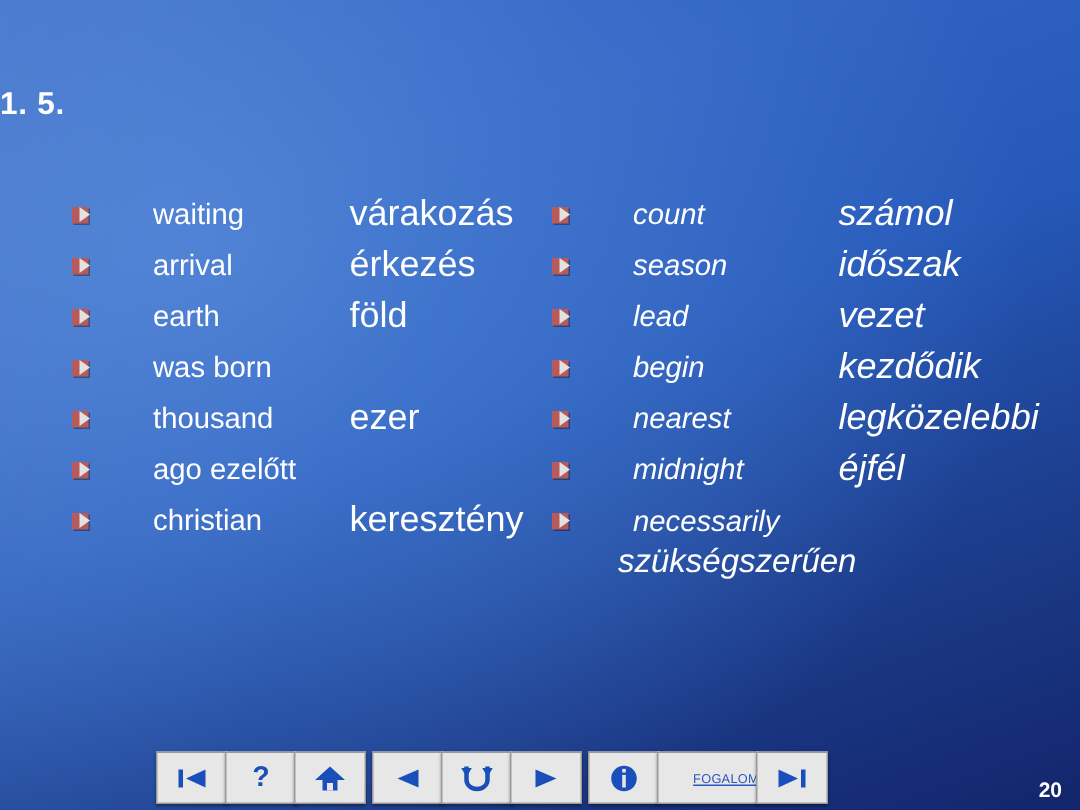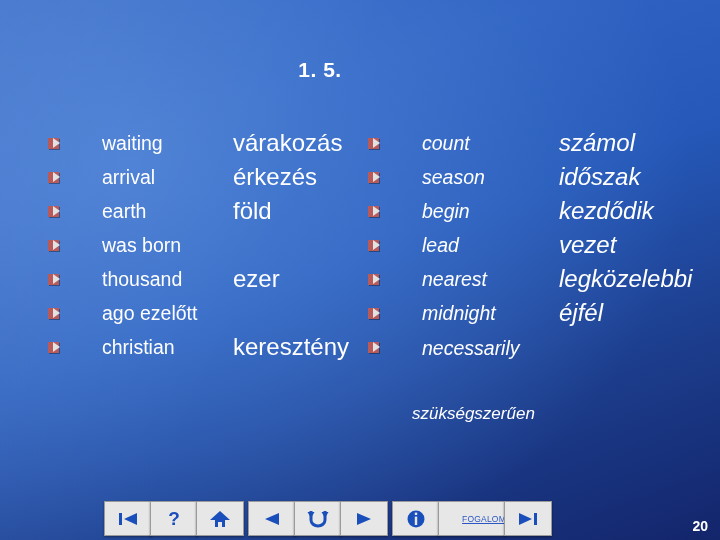--- a/index.html
+++ b/index.html
@@ -31,21 +31,21 @@
     height: 140%;
     background: linear-gradient(115deg, rgba(255,255,255,0.10) 0%, rgba(255,255,255,0.0) 40%);
     pointer-events: none;
   }
 
   .title {
     position: absolute;
     top: 58px;
     left: 0;
     width: 640px;
-    text-align: center;
+    text-align: left;
     color: #ffffff;
     font-size: 21px;
     font-weight: bold;
     letter-spacing: 0.5px;
   }
 
   .columns {
     position: absolute;
     top: 130px;
     left: 0;
@@ -109,24 +109,23 @@
     white-space: pre;
     margin-left: 19px;
   }
 
   
   .col-left .term { display: inline-block; min-width: 112px; }
   .col-right .term { display: inline-block; min-width: 118px; }
 
   .wrapline {
     color: #ffffff;
-    font-size: 17px;
+    font-size: 22px;
     line-height: 26px;
     margin-left: 22px;
-    margin-top: 40px;
   }
 
   
   .toolbar {
     position: absolute;
     left: 0;
     bottom: 0;
     width: 720px;
     height: 40px;
   }
@@ -264,31 +263,31 @@
           </span>
         <span class="term">season</span>
         <span class="trans">időszak</span>
       </div>
 
       <div class="row">
         <span class="bullet">
             <span class="b-sq"></span>
             <span class="b-tri"></span>
           </span>
+        <span class="term">lead</span>
+        <span class="trans">vezet</span>
+      </div>
+
+      <div class="row">
+        <span class="bullet">
+            <span class="b-sq"></span>
+            <span class="b-tri"></span>
+          </span>
         <span class="term">begin</span>
         <span class="trans">kezdődik</span>
-      </div>
-
-      <div class="row">
-        <span class="bullet">
-            <span class="b-sq"></span>
-            <span class="b-tri"></span>
-          </span>
-        <span class="term">lead</span>
-        <span class="trans">vezet</span>
       </div>
 
       <div class="row">
         <span class="bullet">
             <span class="b-sq"></span>
             <span class="b-tri"></span>
           </span>
         <span class="term">nearest</span>
         <span class="trans">legközelebbi</span>
       </div>

